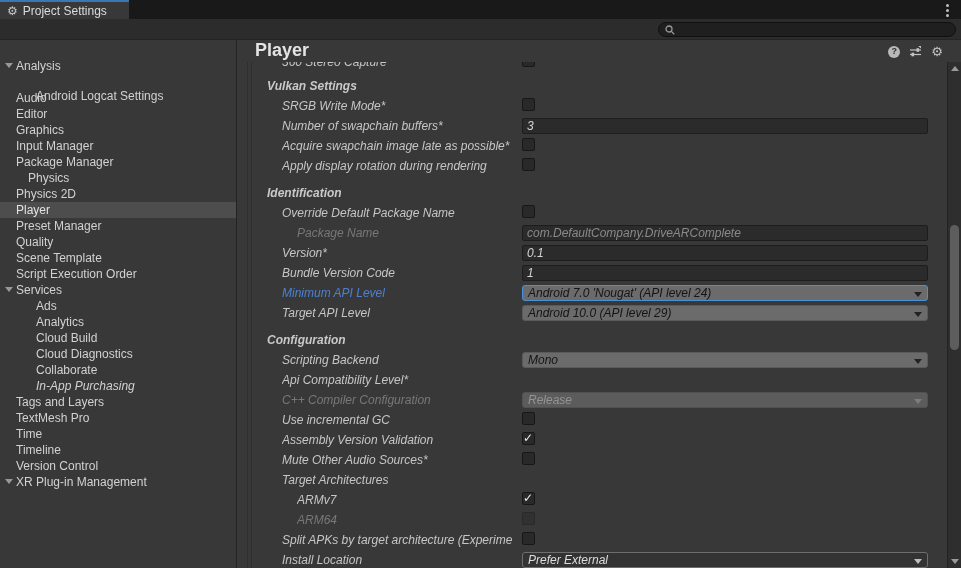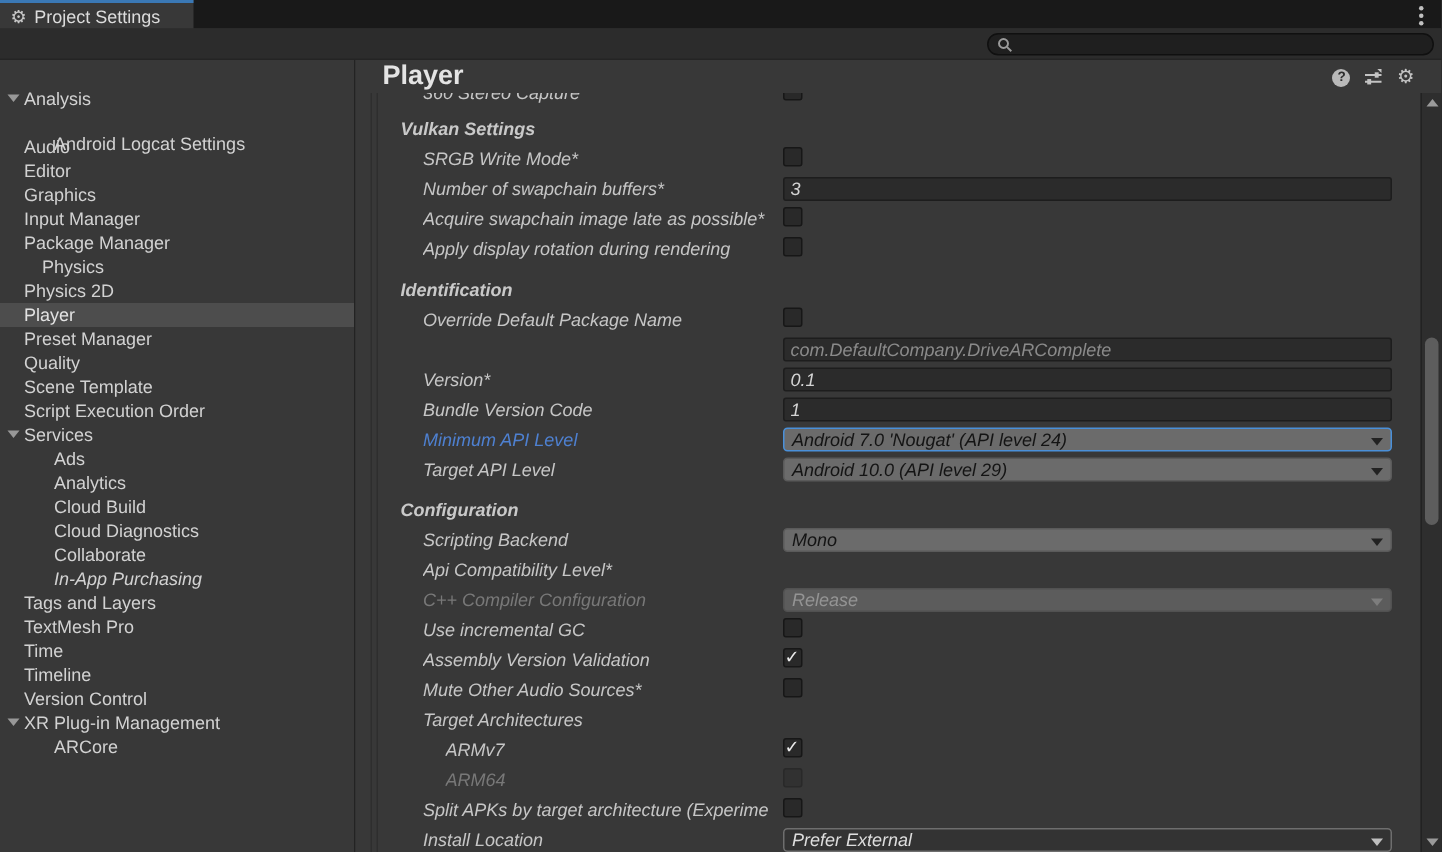--- a/index.html
+++ b/index.html
@@ -185,23 +185,20 @@
         <div class="sb-row" style="top: 402px;">
           <span style="margin-left: 16px;">Timeline</span>
         </div>
         <div class="sb-row" style="top: 418px;">
           <span style="margin-left: 16px;">Version Control</span>
         </div>
         <div class="sb-row" style="top: 434px;">
           <span class="sb-tri"></span>
           <span style="margin-left: 16px;">XR Plug-in Management</span>
         </div>
-        <div class="sb-row" style="top: 450px;">
-          <span style="margin-left: 36px;">ARCore</span>
-        </div>
       </div>
 
     <div class="content">
       <div class="phead">
         <div class="ptitle">Player</div>
         <div class="picons">
           <div class="help-ic">?</div>
           <svg width="13" height="12" viewBox="0 0 13 12">
             <line x1="1" y1="4" x2="12" y2="4" stroke="#c3c3c3" stroke-width="1.2"></line>
             <line x1="1" y1="8.5" x2="12" y2="8.5" stroke="#c3c3c3" stroke-width="1.2"></line>
@@ -240,20 +237,21 @@
             <div class="cb"></div>
           </div>
           <div class="row" style="top: 121px;">
             <span class="rlabel section" style="left: 30px; width: 253px;">Identification</span>
           </div>
           <div class="row" style="top: 141px;">
             <span class="rlabel" style="left: 45px; width: 238px;">Override Default Package Name</span>
             <div class="cb"></div>
           </div>
           <div class="row" style="top: 161px;">
+            <span class="rlabel dis" style="left: 60px; width: 223px;">Package Name</span>
             <div class="tf dis">com.DefaultCompany.DriveARComplete</div>
           </div>
           <div class="row" style="top: 181px;">
             <span class="rlabel" style="left: 45px; width: 238px;">Version*</span>
             <div class="tf">0.1</div>
           </div>
           <div class="row" style="top: 201px;">
             <span class="rlabel" style="left: 45px; width: 238px;">Bundle Version Code</span>
             <div class="tf">1</div>
           </div>

